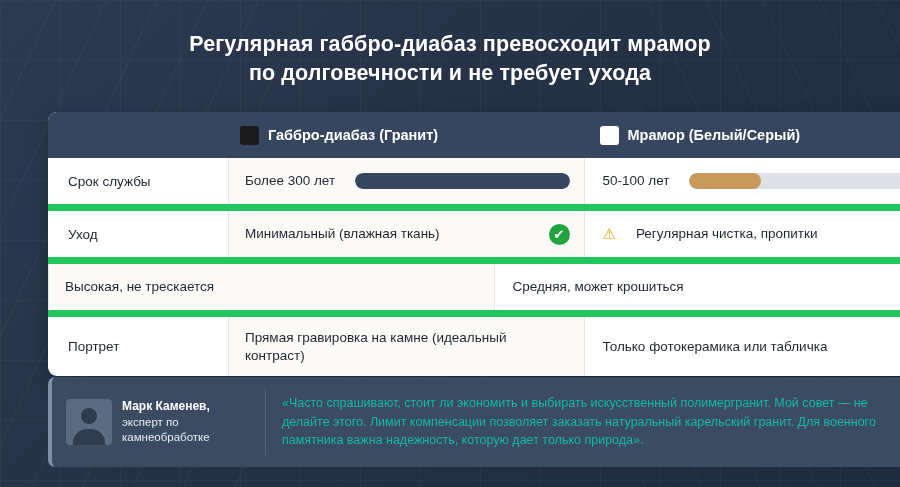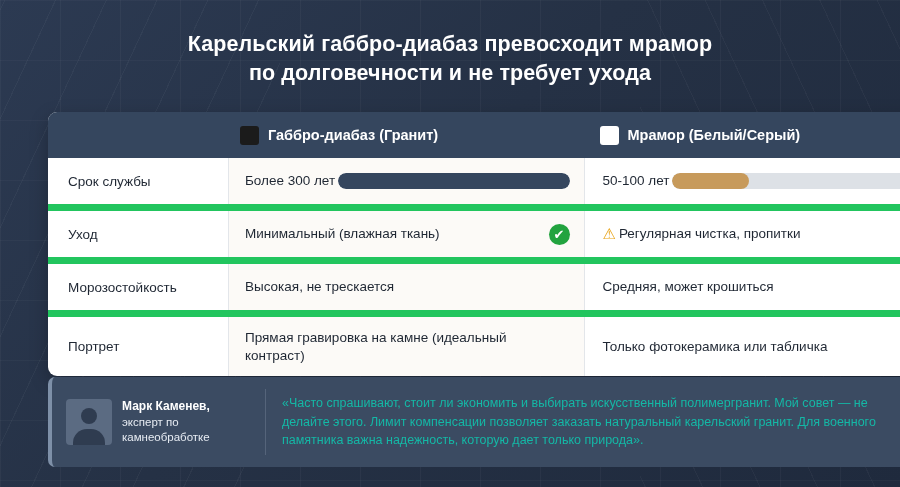--- a/index.html
+++ b/index.html
@@ -119,21 +119,21 @@
     align-items: center;
   }
   .cell-a, .cell-b {
     flex: 1;
     box-sizing: border-box;
     padding: 12px 14px;
     font-size: 13.5px;
     color: #1f2733;
     display: flex;
     align-items: center;
-    gap: 3px;
+    gap: 20px;
   }
   .cell-a {
     border-left: 1px solid #e3e6ea;
     background: #fcfaf7;
     padding-left: 16px;
   }
   .cell-b {
     border-left: 1px solid #e3e6ea;
     padding-left: 18px;
   }
@@ -254,21 +254,21 @@
 </style>
 </head>
 <body>
 
 <div class="page">
   <div class="bg-grid"></div>
   <div class="bg-diag"></div>
   <div class="bg-diag-2"></div>
 
   <div class="title">
-    <span class="l1">Карельский габбро-диабаз превосходит мрамор</span>
+    <span class="l1">Регулярная габбро-диабаз превосходит мрамор</span>
     <span class="l2">по долговечности и не требует ухода</span>
   </div>
 
   <div class="card">
 
     <div class="chead">
       <div class="c0"></div>
       <div class="c1">
         <span class="swatch sw-dark"></span>
         <span>Габбро-диабаз (Гранит)</span>
@@ -304,21 +304,20 @@
         <span class="check">✔</span>
       </div>
       <div class="cell-b">
         <span class="warn">⚠</span>
         <span class="cell-txt">Регулярная чистка, пропитки</span>
         <span class="warn tail">⚠</span>
       </div>
     </div>
 
     <div class="crow">
-      <div class="cell-label">Морозостойкость</div>
       <div class="cell-a">
         <span class="cell-txt">Высокая, не трескается</span>
       </div>
       <div class="cell-b">
         <span class="cell-txt">Средняя, может крошиться</span>
       </div>
     </div>
 
     <div class="crow">
       <div class="cell-label">Портрет</div>

